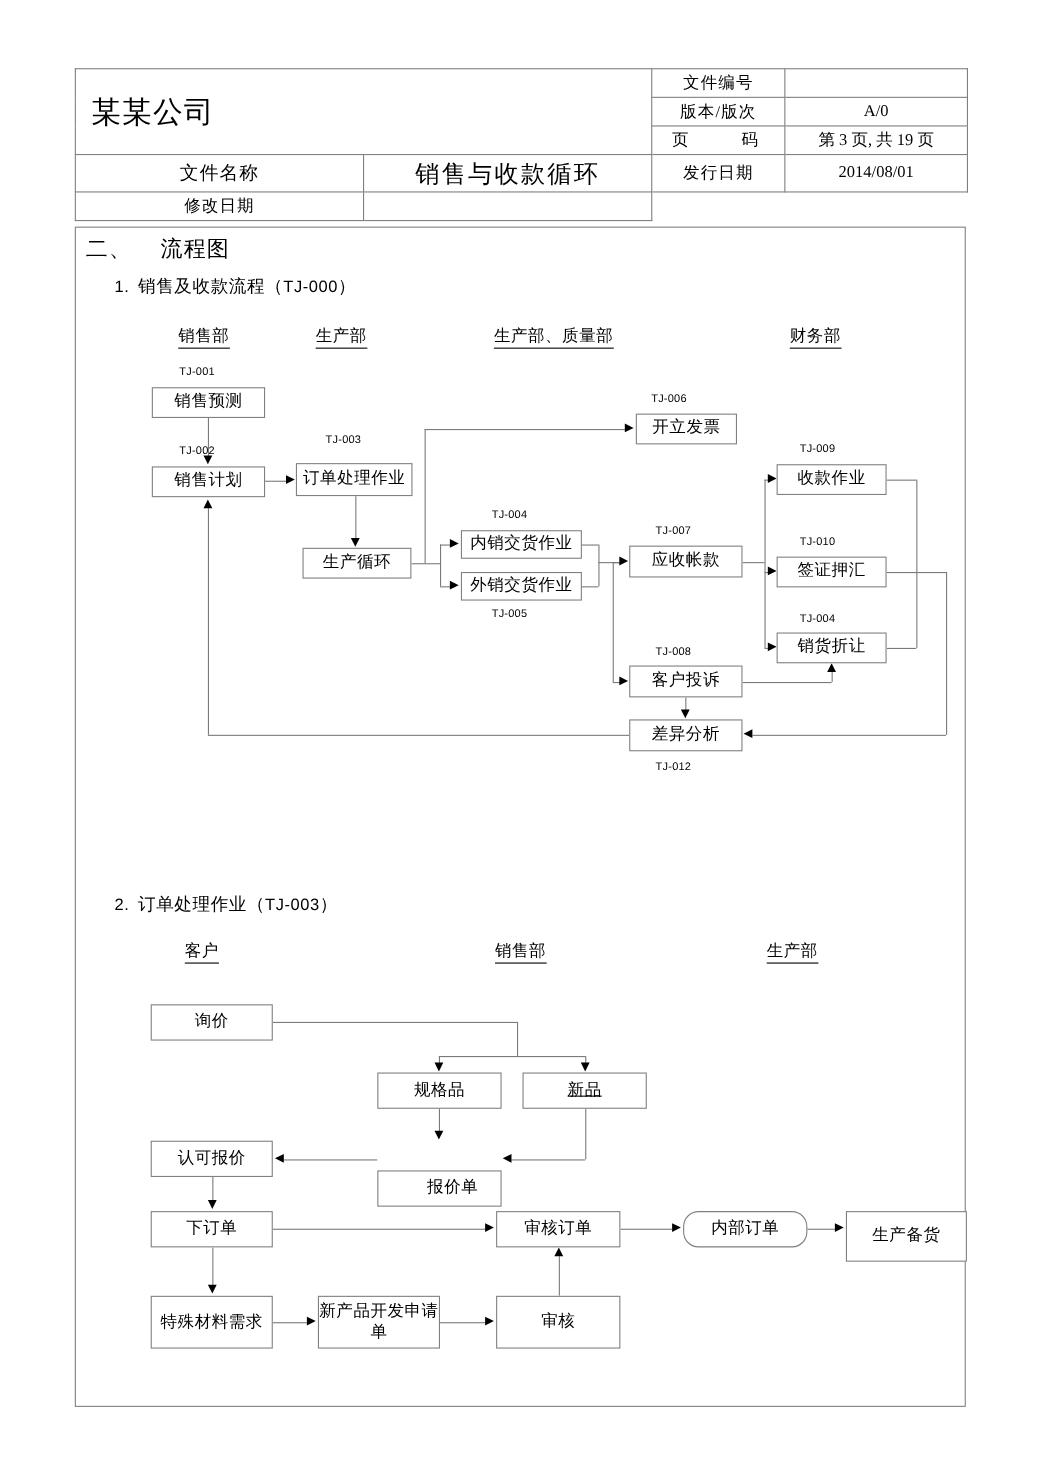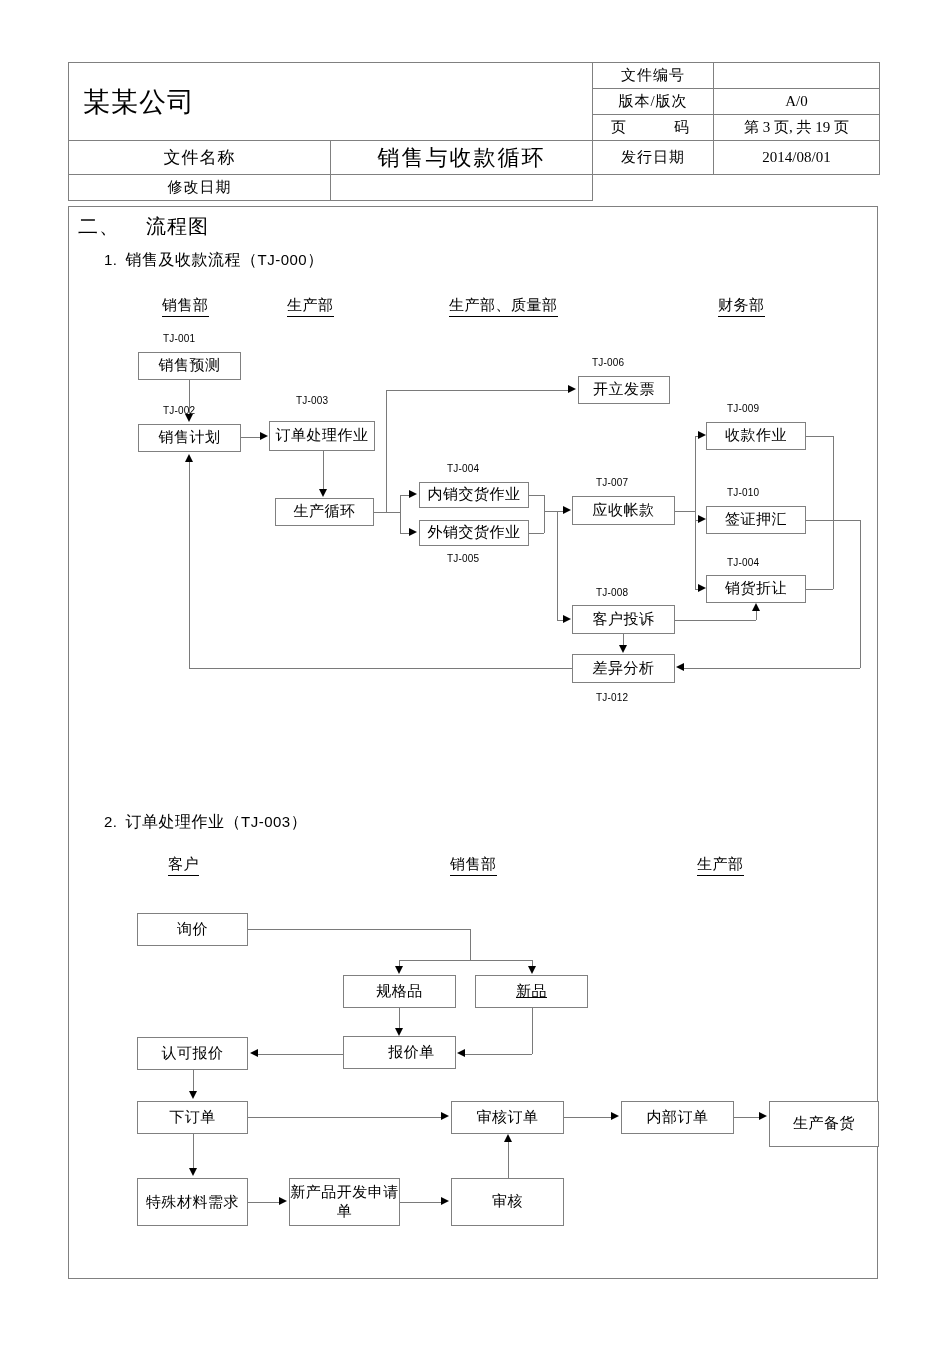--- a/index.html
+++ b/index.html
@@ -305,25 +305,25 @@
   <div class="vline" style="left:189px; top:462px; height:206px;"></div>
   <div class="arr arr-u" style="left:185px; top:454px;"></div>
 
   <div class="lane-head" style="left:168px; top:855px;">客户</div>
   <div class="lane-head" style="left:450px; top:855px;">销售部</div>
   <div class="lane-head" style="left:697px; top:855px;">生产部</div>
 
   <div class="fbox" style="left:137px; top:913px; width:111px; height:33px;">询价</div>
   <div class="fbox" style="left:343px; top:975px; width:113px; height:33px;">规格品</div>
   <div class="fbox" style="left:475px; top:975px; width:113px; height:33px;text-decoration:underline;">新品</div>
-  <div class="fbox" style="left:343px; top:1036px; width:113px; height:33px;padding-left:24px;">报价单</div>
+  <div class="fbox" style="left:343px; top:1064px; width:113px; height:33px;padding-left:24px;">报价单</div>
   <div class="fbox" style="left:137px; top:1037px; width:111px; height:33px;">认可报价</div>
   <div class="fbox" style="left:137px; top:1101px; width:111px; height:33px;font-family:Liberation Serif, serif;">下订单</div>
   <div class="fbox" style="left:451px; top:1101px; width:113px; height:33px;">审核订单</div>
-  <div class="fbox" style="left:621px; top:1101px; width:113px; height:33px;">内部订单</div>
+  <div class="fbox" style="left:621px; top:1101px; width:113px; height:33px;border-radius:14px;">内部订单</div>
   <div class="fbox" style="left:769px; top:1101px; width:110px; height:46px;">生产备货</div>
   <div class="fbox two-line" style="left:289px; top:1178px; width:111px; height:48px;">新产品开发申请单</div>
   <div class="fbox two-line" style="left:137px; top:1178px; width:111px; height:48px;">特殊材料需求</div>
   <div class="fbox" style="left:451px; top:1178px; width:113px; height:48px;">审核</div>
 
   <div class="hline" style="left:248px; top:929px; width:222px;"></div>
   <div class="vline" style="left:470px; top:929px; height:31px;"></div>
   <div class="hline" style="left:399px; top:960px; width:133px;"></div>
   <div class="vline" style="left:399px; top:960px; height:7px;"></div>
   <div class="arr arr-d" style="left:395px; top:966px;"></div>

